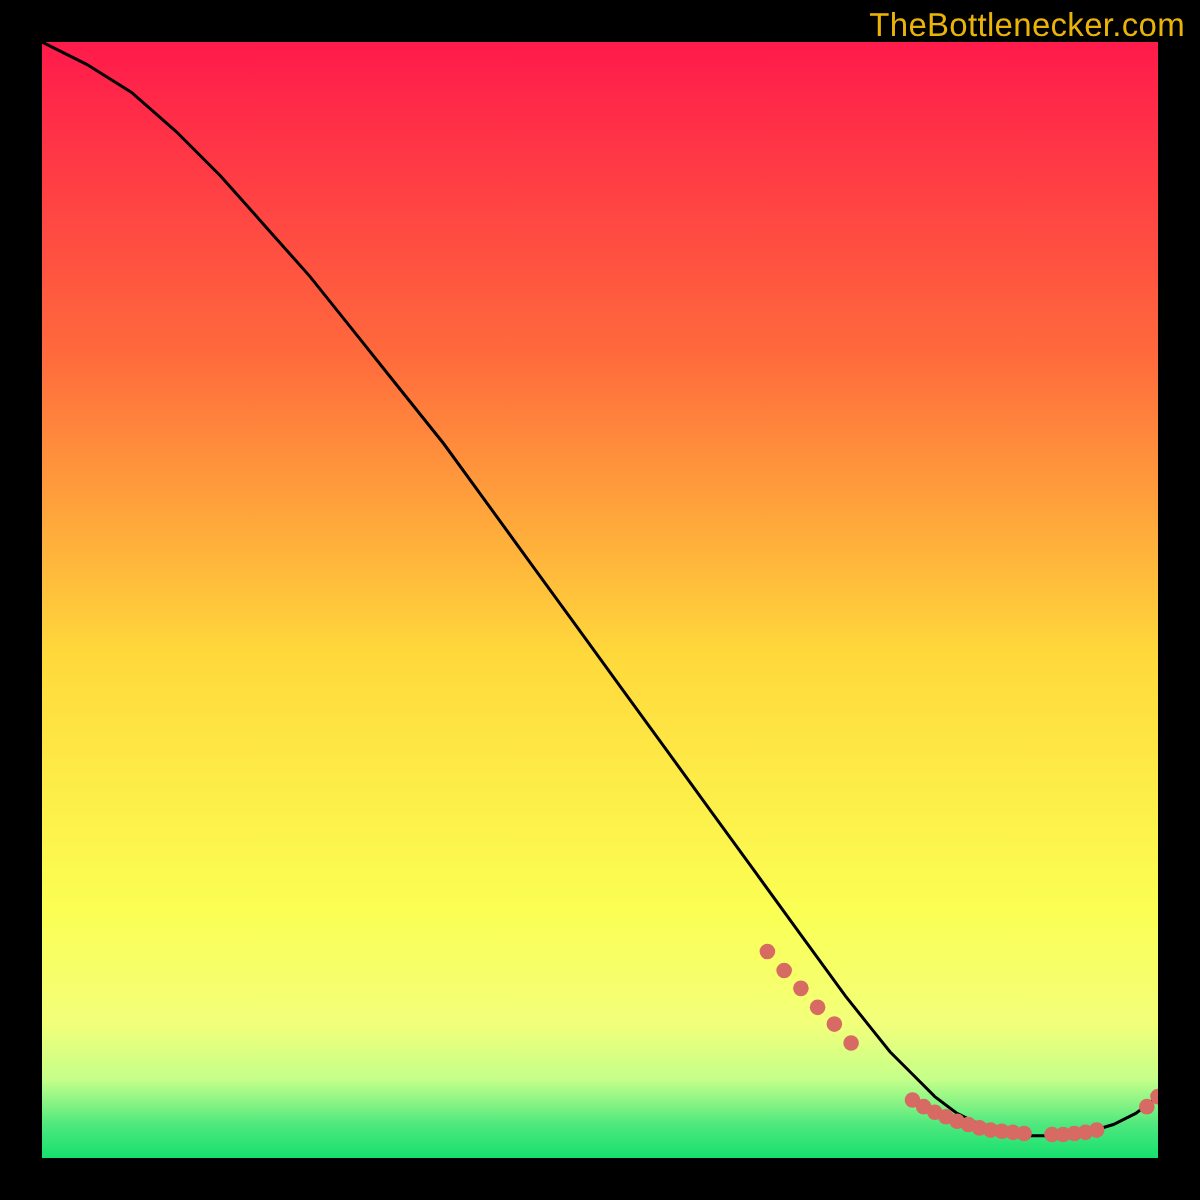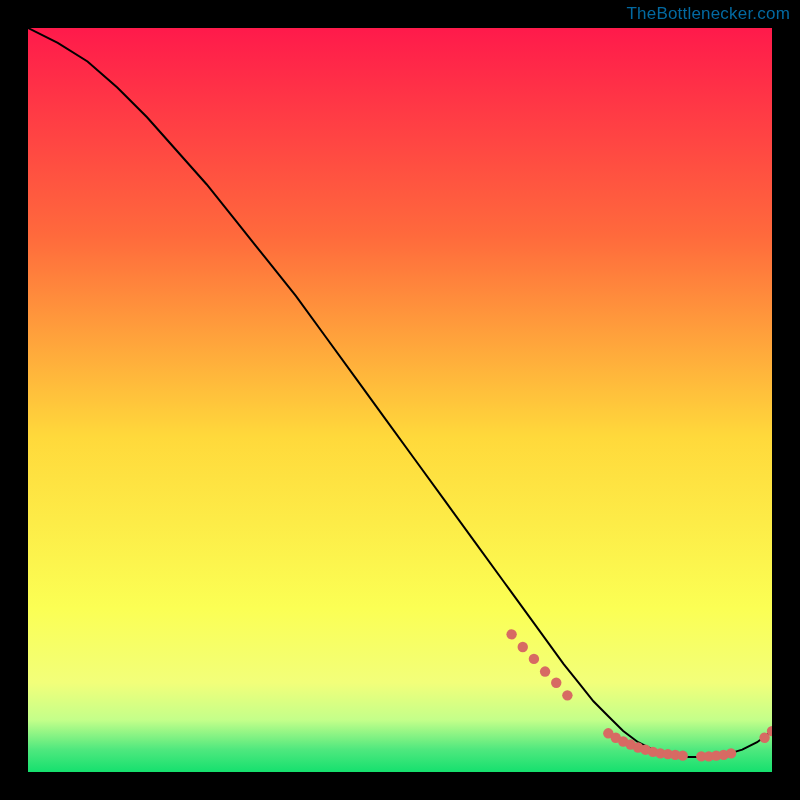--- a/index.html
+++ b/index.html
@@ -14,22 +14,22 @@
   .frame {
     position: relative;
     width: 800px;
     height: 800px;
     background: #000;
   }
   .attribution {
     position: absolute;
     top: 4px;
     right: 10px;
-    color: #0369a1;
-    font-size: 17px;
+    color: #eab308;
+    font-size: 22px;
     font-weight: 500;
     letter-spacing: 0.2px;
   }
   .plot {
     position: absolute;
     left: 28px;
     top: 28px;
     width: 744px;
     height: 744px;
   }

